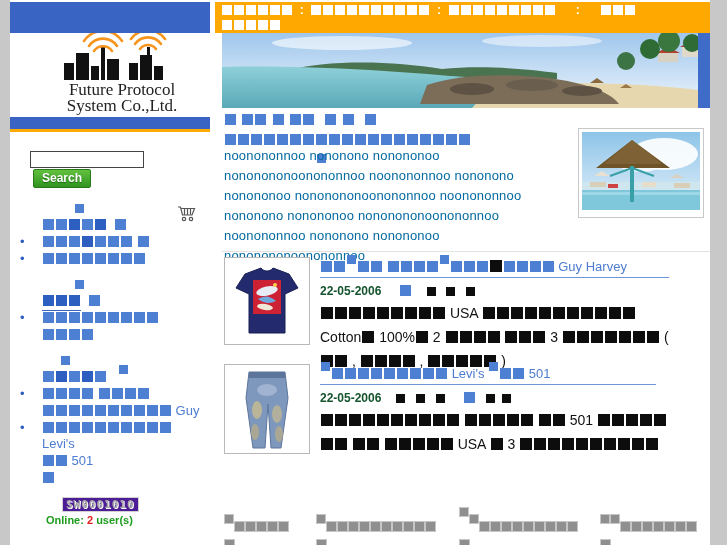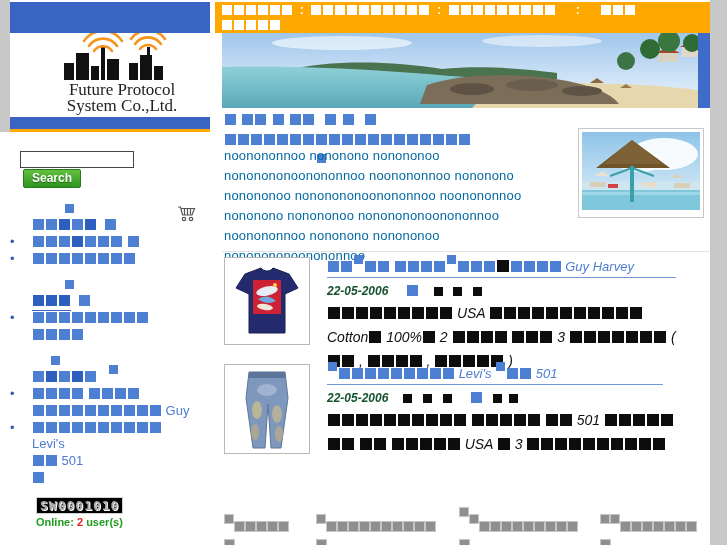--- a/index.html
+++ b/index.html
@@ -29,53 +29,53 @@
   .up{position:relative;top:-8px;}
   .up2{position:relative;top:-15px;}
   .ulwrap{border-bottom:1px solid #3a64c4;padding-bottom:2px;}
 
   
   #logo-box{left:10px;top:33px;width:200px;height:84px;background:#fff;text-align:right;}
   #logo-under-blue{left:10px;top:117px;width:200px;height:12px;background:#3a64c4;}
   #logo-under-orange{left:10px;top:129px;width:200px;height:3px;background:#ffaa00;}
 
   
-  #sidebar{left:0;top:132px;width:200px;height:413px;background:#fff;box-sizing:border-box;padding:18px 4px 0 20px;}
+  #sidebar{left:10px;top:132px;width:200px;height:413px;background:#fff;box-sizing:border-box;padding:18px 4px 0 20px;}
   #search-row{margin-bottom:12px;}
   #search-input{width:108px;height:15px;border:1px solid #444;font-size:11px;padding:0 2px;vertical-align:middle;}
   #search-button{display:inline-block;margin-left:3px;vertical-align:middle;
     background:linear-gradient(#63c13e,#2f9421);border:1px solid #267a18;border-radius:2px;
     color:#fff;font-weight:bold;font-size:12px;padding:1px 8px 2px;text-shadow:0 1px 1px #1c6610;cursor:pointer;}
   #sidebar-menu{font-size:13px;color:#4d7cd0;}
   .menu-row{position:relative;line-height:16px;margin-bottom:1px;padding-right:2px;}
   .menu-row.bullet::before{content:"•";color:#2d5fc0;position:absolute;left:-10px;top:0;font-size:13px;}
   .lnk{color:#4d7cd0;}
   #cart-icon{left:177px;top:205px;}
-  #visitor-counter{display:inline-block;margin:10px 0 2px 16px;
-    font-family:"DejaVu Sans Mono", monospace;font-size:13px;font-weight:bold;letter-spacing:1px;
-    background:#000000;color:#a8a8a8;border:1px solid #d2d2d2;
+  #visitor-counter{display:inline-block;margin:10px 0 2px 32px;
+    font-family:"DejaVu Sans Mono", monospace;font-size:11px;font-weight:bold;letter-spacing:1px;
+    background:#4c1d95;color:#a8a8a8;border:1px solid #d2d2d2;
     text-shadow:1px 1px 0 #fff;padding:0 3px;}
   #online-line{margin-left:16px;font-size:11px;font-weight:bold;}
   .g{color:#1e9c1e;} .r{color:#e02020;}
 
   
   #beach-banner{left:222px;top:33px;width:488px;height:75px;}
   #main-heading{left:224px;top:110px;width:480px;}
   #heading-row2{margin-top:2px;}
   #heading-row3{margin-left:92px;}
   #intro-text{left:224px;top:146px;width:354px;font-size:13px;line-height:20px;color:#0369a1;
     letter-spacing:.2px;white-space:pre-line;}
   #pool-photo{left:578px;top:128px;border:1px solid #c8c8c8;background:#fff;padding:3px;}
   #content-divider{left:222px;top:251px;width:488px;height:1px;background:#e3e3e3;}
 
   .thumb-box{width:84px;height:86px;border:1px solid #b8b8b8;background:#fff;
     display:flex;align-items:center;justify-content:center;cursor:pointer;}
   #product1-thumb{left:224px;top:257px;}
   #product2-thumb{left:224px;top:364px;height:88px;}
-  .prod-body{left:327px;width:352px;font-style:italic;}
+  .prod-body{left:320px;width:352px;}
   #product1-body{top:259px;}
   #product2-body{top:366px;}
   .prod-title{font-size:13px;color:#4d7cd0;border-bottom:1px solid #6f97d8;padding-bottom:3px;margin-bottom:4px;cursor:pointer;}
   #product1-body .prod-title{width:349px;}
   #product2-body .prod-title{width:336px;}
   .date{color:#14532d;font-weight:bold;font-size:12px;}
   .prod-date{line-height:15px;margin-bottom:2px;}
   .prod-desc{line-height:24px;font-size:14px;color:#111;}
   .dtx{color:#111;}
 

